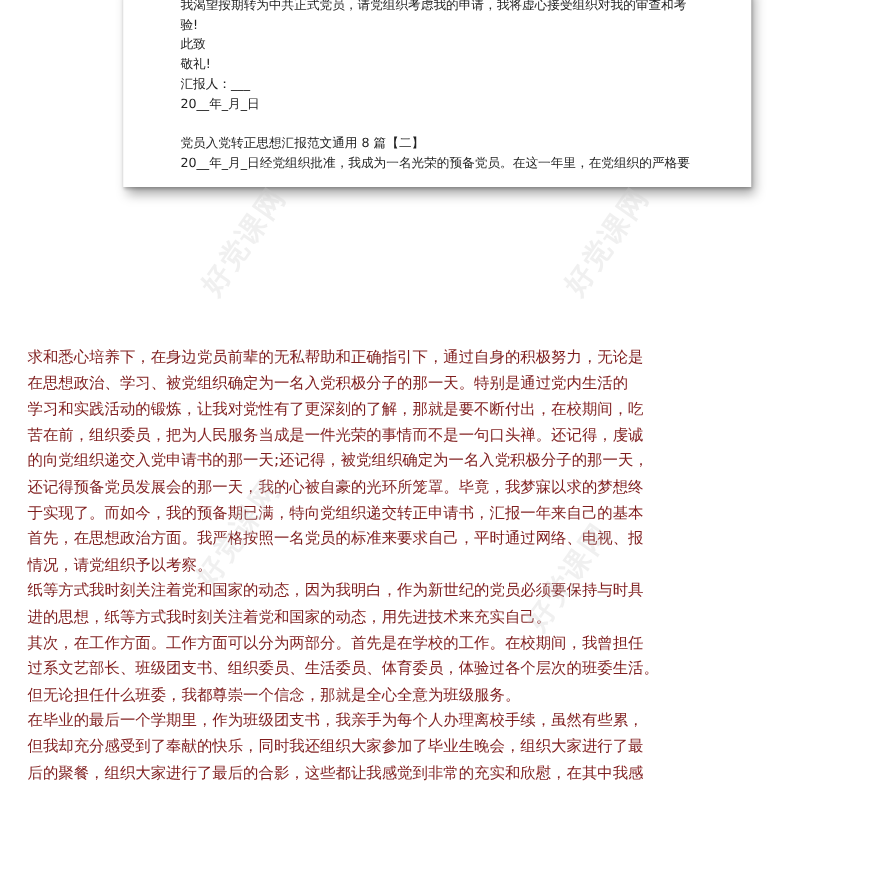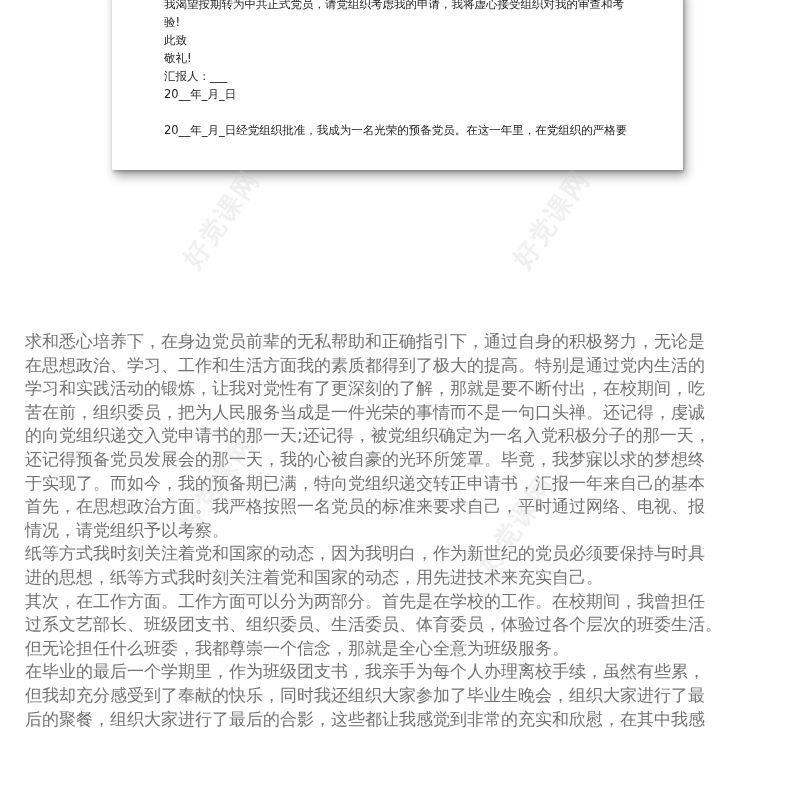--- a/index.html
+++ b/index.html
@@ -45,50 +45,51 @@
       transform: rotate(-55deg);
       transform-origin: left top;
       white-space: nowrap;
       letter-spacing: 2px;
       pointer-events: none;
       z-index: 5;
     }
     .body-text {
       position: absolute;
       left: 25px;
-      top: 330px;
+      top: 314px;
       width: 760px;
-      font-size: 17px;
+      font-size: 14px;
       line-height: 23.6px;
-      color: #737373;
+      color: #7f1d1d;
     }
     .body-line {
       white-space: nowrap;
       height: 23.6px;
     }
   </style>
 </head>
 <body>
 
 <div class="card">
   <div class="card-lines">
     <div class="card-line">我渴望按期转为中共正式党员，请党组织考虑我的申请，我将虚心接受组织对我的审查和考</div>
     <div class="card-line">验!</div>
     <div class="card-line">此致</div>
     <div class="card-line">敬礼!</div>
     <div class="card-line">汇报人：___</div>
     <div class="card-line">20__年_月_日</div>
     <div class="card-line blank"></div>
+    <div class="card-line">党员入党转正思想汇报范文通用 8 篇【二】</div>
     <div class="card-line">20__年_月_日经党组织批准，我成为一名光荣的预备党员。在这一年里，在党组织的严格要</div>
   </div>
 </div>
 
 <div class="body-text">
   <div class="body-line">求和悉心培养下，在身边党员前辈的无私帮助和正确指引下，通过自身的积极努力，无论是</div>
-  <div class="body-line">在思想政治、学习、工作和生活方面我的素质都得到了极大的提高。特别是通过党内生活的</div>
+  <div class="body-line">在思想政治、学习、被党组织确定为一名入党积极分子的那一天。特别是通过党内生活的</div>
   <div class="body-line">学习和实践活动的锻炼，让我对党性有了更深刻的了解，那就是要不断付出，在校期间，吃</div>
   <div class="body-line">苦在前，组织委员，把为人民服务当成是一件光荣的事情而不是一句口头禅。还记得，虔诚</div>
   <div class="body-line">的向党组织递交入党申请书的那一天;还记得，被党组织确定为一名入党积极分子的那一天，</div>
   <div class="body-line">还记得预备党员发展会的那一天，我的心被自豪的光环所笼罩。毕竟，我梦寐以求的梦想终</div>
   <div class="body-line">于实现了。而如今，我的预备期已满，特向党组织递交转正申请书，汇报一年来自己的基本</div>
   <div class="body-line">首先，在思想政治方面。我严格按照一名党员的标准来要求自己，平时通过网络、电视、报</div>
   <div class="body-line">情况，请党组织予以考察。</div>
   <div class="body-line">纸等方式我时刻关注着党和国家的动态，因为我明白，作为新世纪的党员必须要保持与时具</div>
   <div class="body-line">进的思想，纸等方式我时刻关注着党和国家的动态，用先进技术来充实自己。</div>
   <div class="body-line">其次，在工作方面。工作方面可以分为两部分。首先是在学校的工作。在校期间，我曾担任</div>

